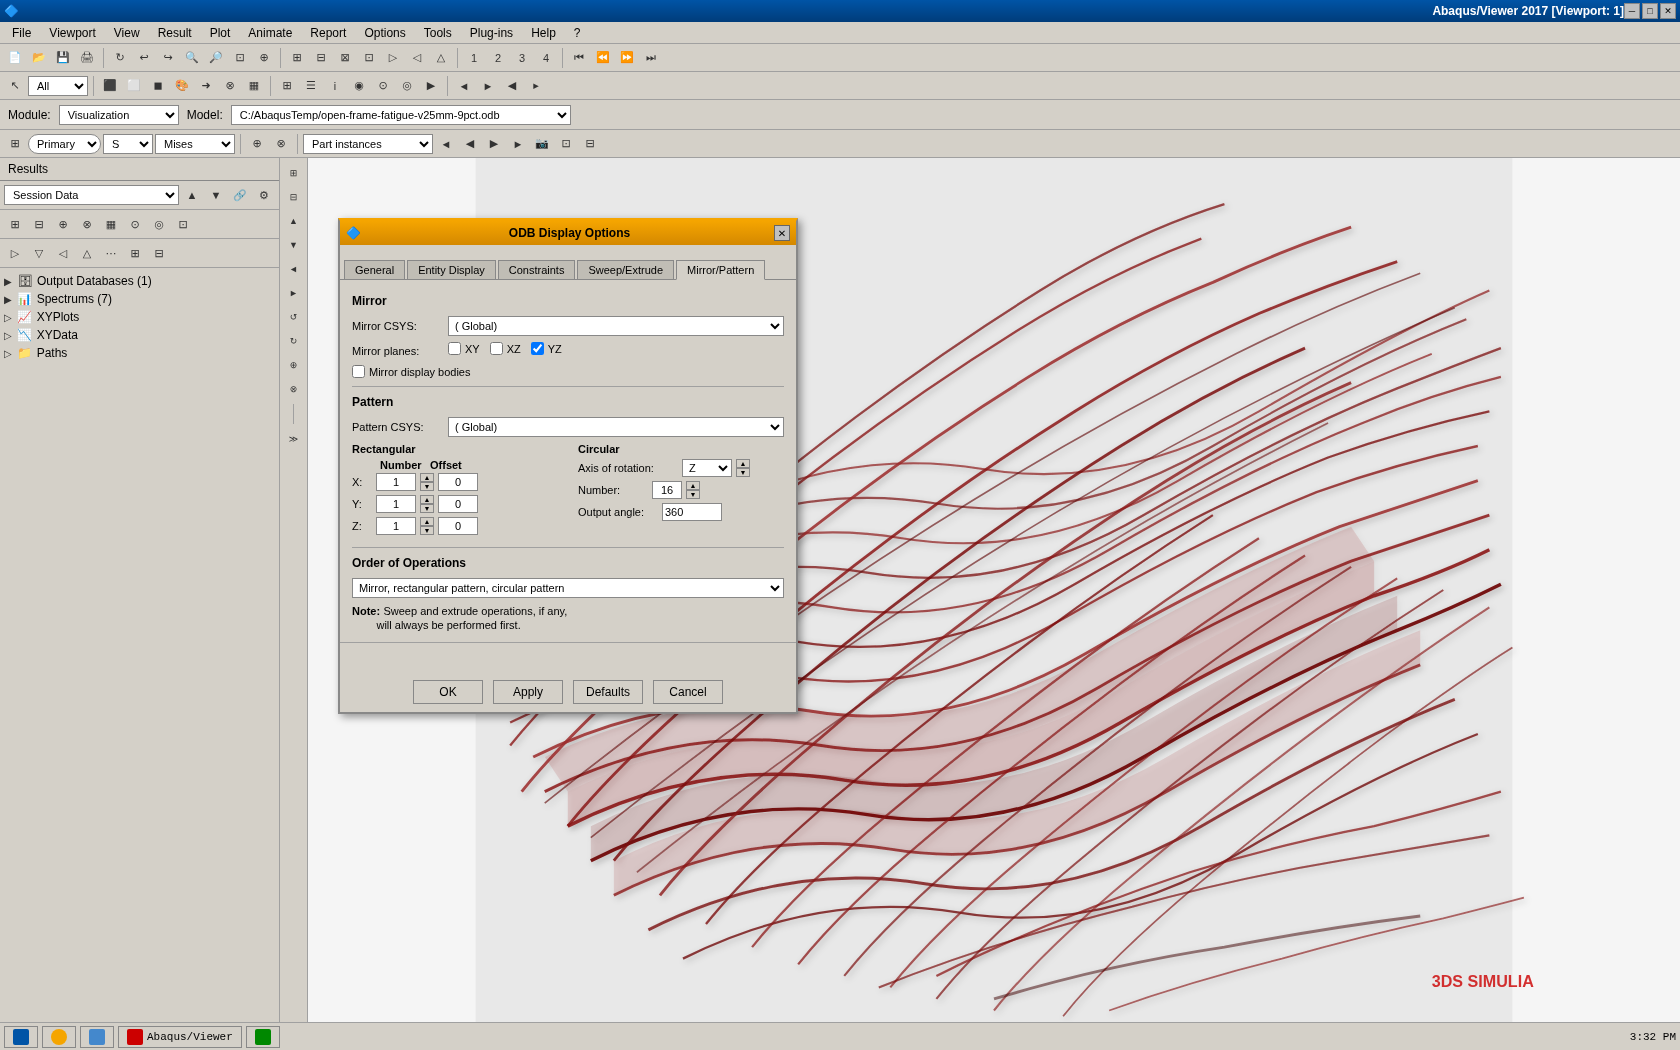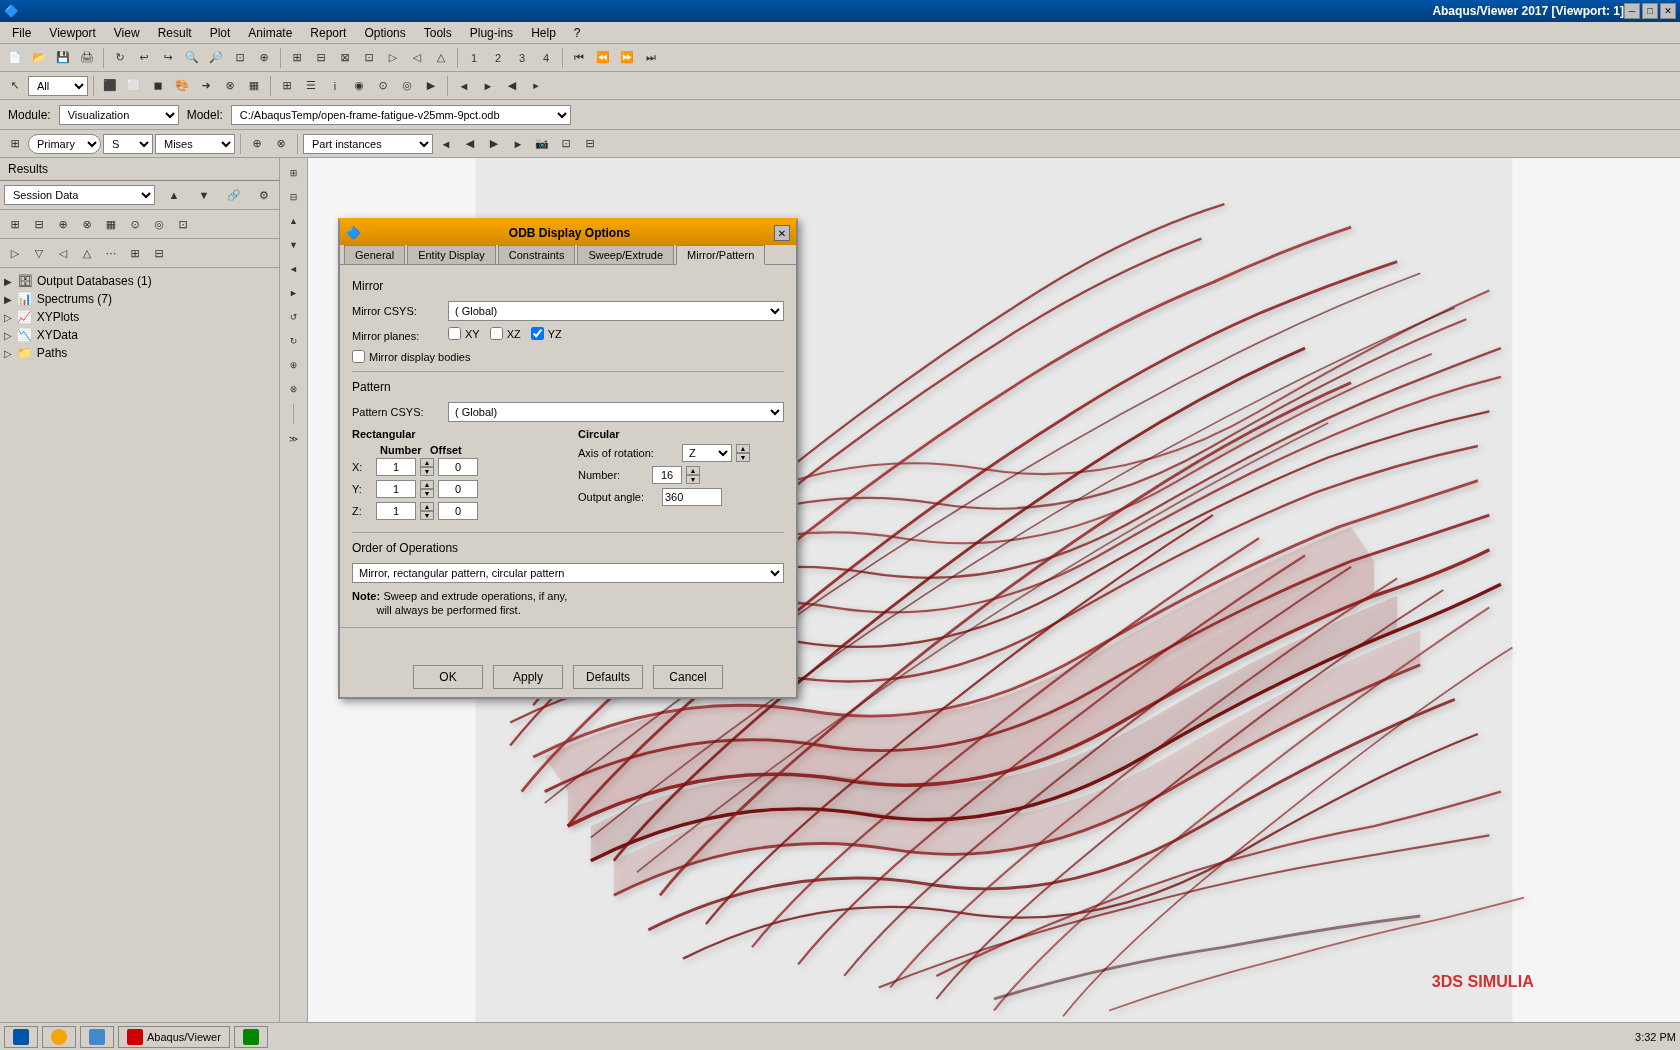--- a/index.html
+++ b/index.html
@@ -106,21 +106,21 @@
       background: #d4d0c8;
       padding: 4px 8px;
       border-bottom: 1px solid #888;
       font-size: 12px;
     }
 
     #session-bar {
       display: flex;
       align-items: center;
       padding: 3px 4px;
-      gap: 8px;
+      gap: 2px;
       border-bottom: 1px solid #a0a0a0;
     }
     #session-select {
       flex: 1; height: 20px; font-size: 11px;
       background: white; border: 1px solid #888;
     }
 
     .tree-item {
       padding: 2px 4px;
       font-size: 12px;
@@ -187,21 +187,21 @@
       border: 1px solid #666;
       display: flex; align-items: center; justify-content: center;
       cursor: pointer; font-size: 10px;
     }
 
     
     #dialog-tabs {
       display: flex;
       background: #d4d0c8;
       border-bottom: 1px solid #888;
-      padding: 0 4px 0;
+      padding: 15px 4px 0;
       gap: 2px;
     }
     .dtab {
       padding: 3px 10px;
       font-size: 11px;
       border: 1px solid #888;
       border-bottom: none;
       background: #c0bdb5;
       cursor: pointer;
     }
@@ -212,21 +212,21 @@
       z-index: 1;
     }
 
     
     #dialog-content {
       padding: 10px 12px;
     }
 
     .section-title {
       font-size: 12px;
-      font-weight: normal;
+      font-weight: bold;
       margin-bottom: 8px;
       margin-top: 4px;
     }
 
     .form-row {
       display: flex;
       align-items: center;
       gap: 6px;
       margin-bottom: 6px;
     }
@@ -336,20 +336,21 @@
       left: 0;
       right: 0;
       height: 28px;
       background: #d4d0c8;
       border-top: 1px solid #a0a0a0;
       display: flex;
       align-items: center;
       padding: 0 4px;
       gap: 4px;
       z-index: 1000;
+      font-family: Liberation Mono, monospace;
     }
     .task-btn {
       height: 22px;
       padding: 0 8px;
       background: #d4d0c8;
       border: 1px solid #888;
       display: flex; align-items: center; gap: 4px;
       cursor: pointer; font-size: 11px;
     }
     .task-icon { width: 16px; height: 16px; background: #888; border-radius: 2px; }

